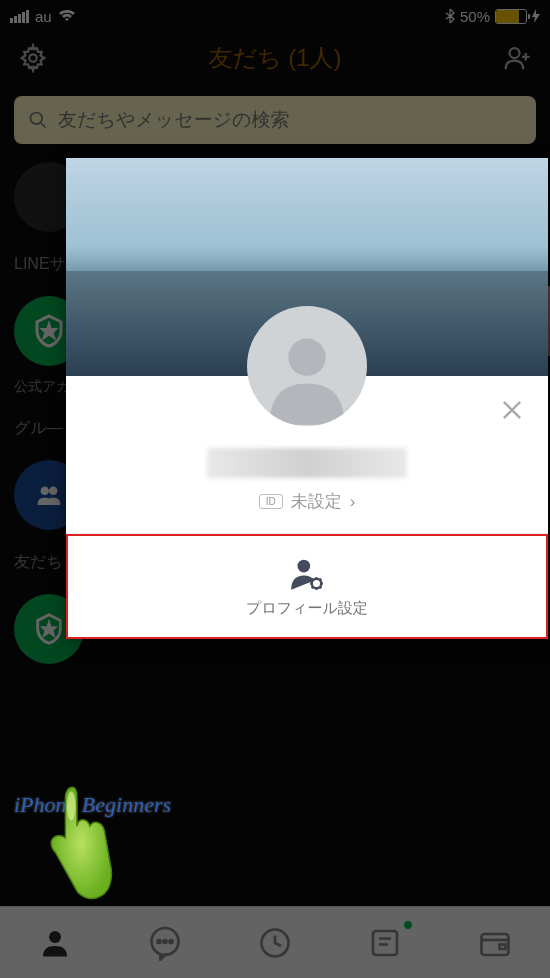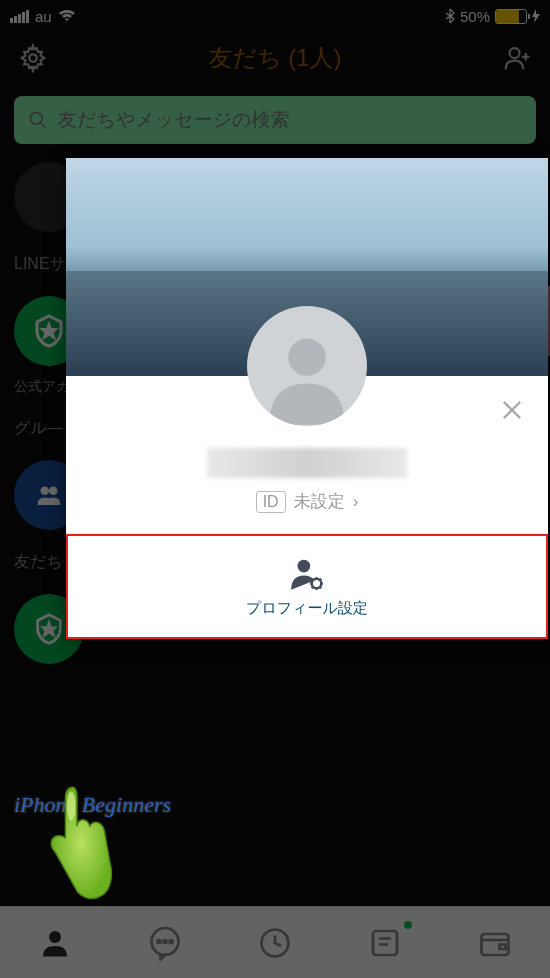--- a/index.html
+++ b/index.html
@@ -39,21 +39,21 @@
       justify-content: space-between;
       padding: 0 18px;
       color: #fff;
     }
     .nav-title { font-size: 24px; font-weight: 500; color: #a16207; }
     .nav-icon { width: 30px; height: 30px; color: #b8b8b8; }
     
     .search-bar {
       margin: 8px 14px;
       height: 48px;
-      background: #86efac;
+      background: #fef9c3;
       border-radius: 8px;
       display: flex;
       align-items: center;
       padding: 0 14px;
       color: #7a7a7a;
       gap: 10px;
       font-size: 19px;
     }
     
     .bg-content { position: relative; }
@@ -103,28 +103,28 @@
     .username-blur {
       width: 200px; height: 30px; margin: 0 auto 12px;
       background: linear-gradient(90deg, #e8e8e8, #d0d0d0, #e8e8e8);
       filter: blur(2px);
     }
     .id-row {
       display:flex; align-items:center; justify-content:center; gap:8px;
       color:#9a9a9a; font-size:17px; cursor:pointer;
     }
     .id-badge {
-      border:1px solid #bbb; border-radius:3px; padding:1px 6px; font-size:16px; color:#999;
+      border:1px solid #bbb; border-radius:3px; padding:1px 6px; font-size:10px; color:#999;
     }
     .modal-actions {
       display:flex; border-top:1px solid #eee; height:106px;
     }
     .action-item {
       flex:1; display:flex; flex-direction:column; align-items:center; justify-content:center;
-      gap:6px; color:#0c4a6e; font-size:15px; cursor:pointer;
+      gap:6px; color:#737373; font-size:15px; cursor:pointer;
     }
     .action-item.highlighted { outline: 2px solid #e02020; outline-offset:-2px; }
     .action-icon { width:38px; height:38px; color:#444b5b; }
     
     .tab-bar {
       position:absolute; bottom:0; left:0; right:0; height:72px;
       background:#f7f7f7; border-top:1px solid #ddd;
       display:flex; z-index:3;
     }
     .tab-item { flex:1; display:flex; align-items:center; justify-content:center; position:relative;}

